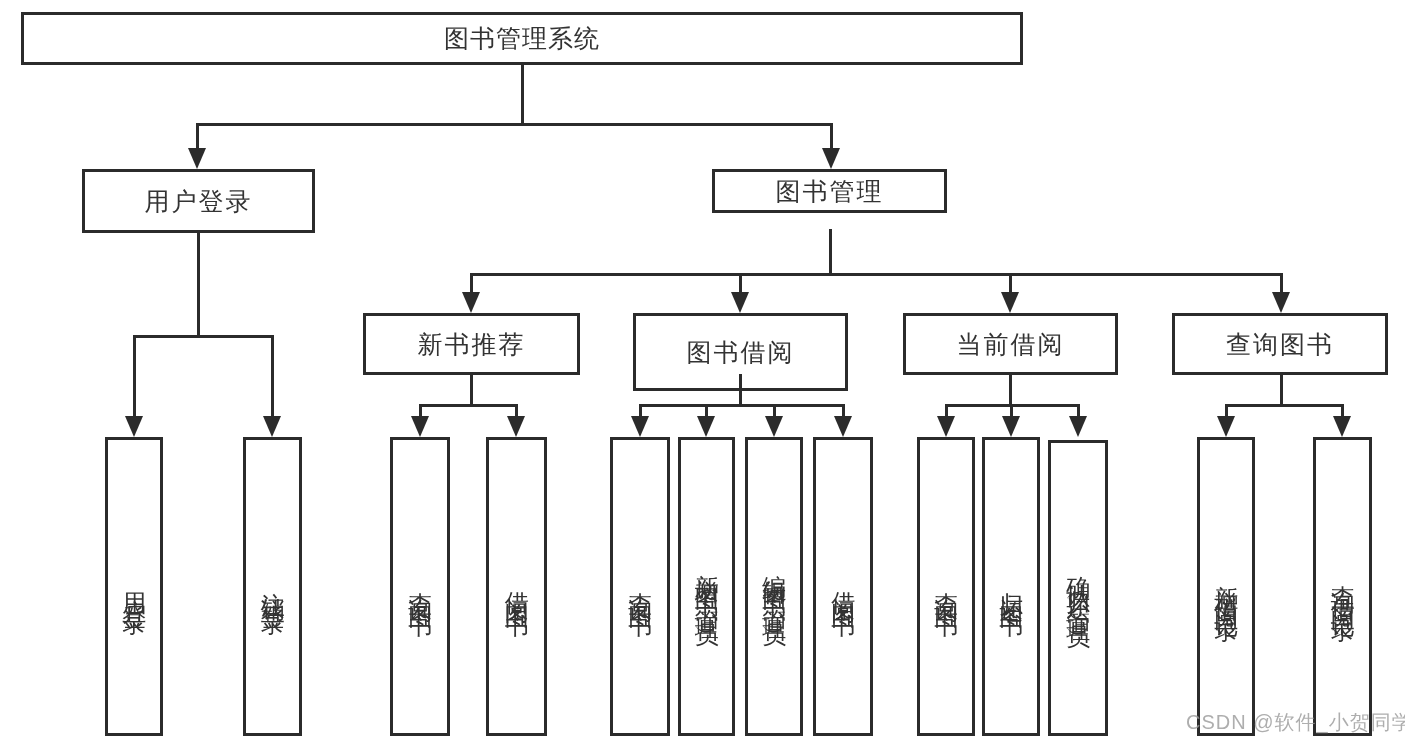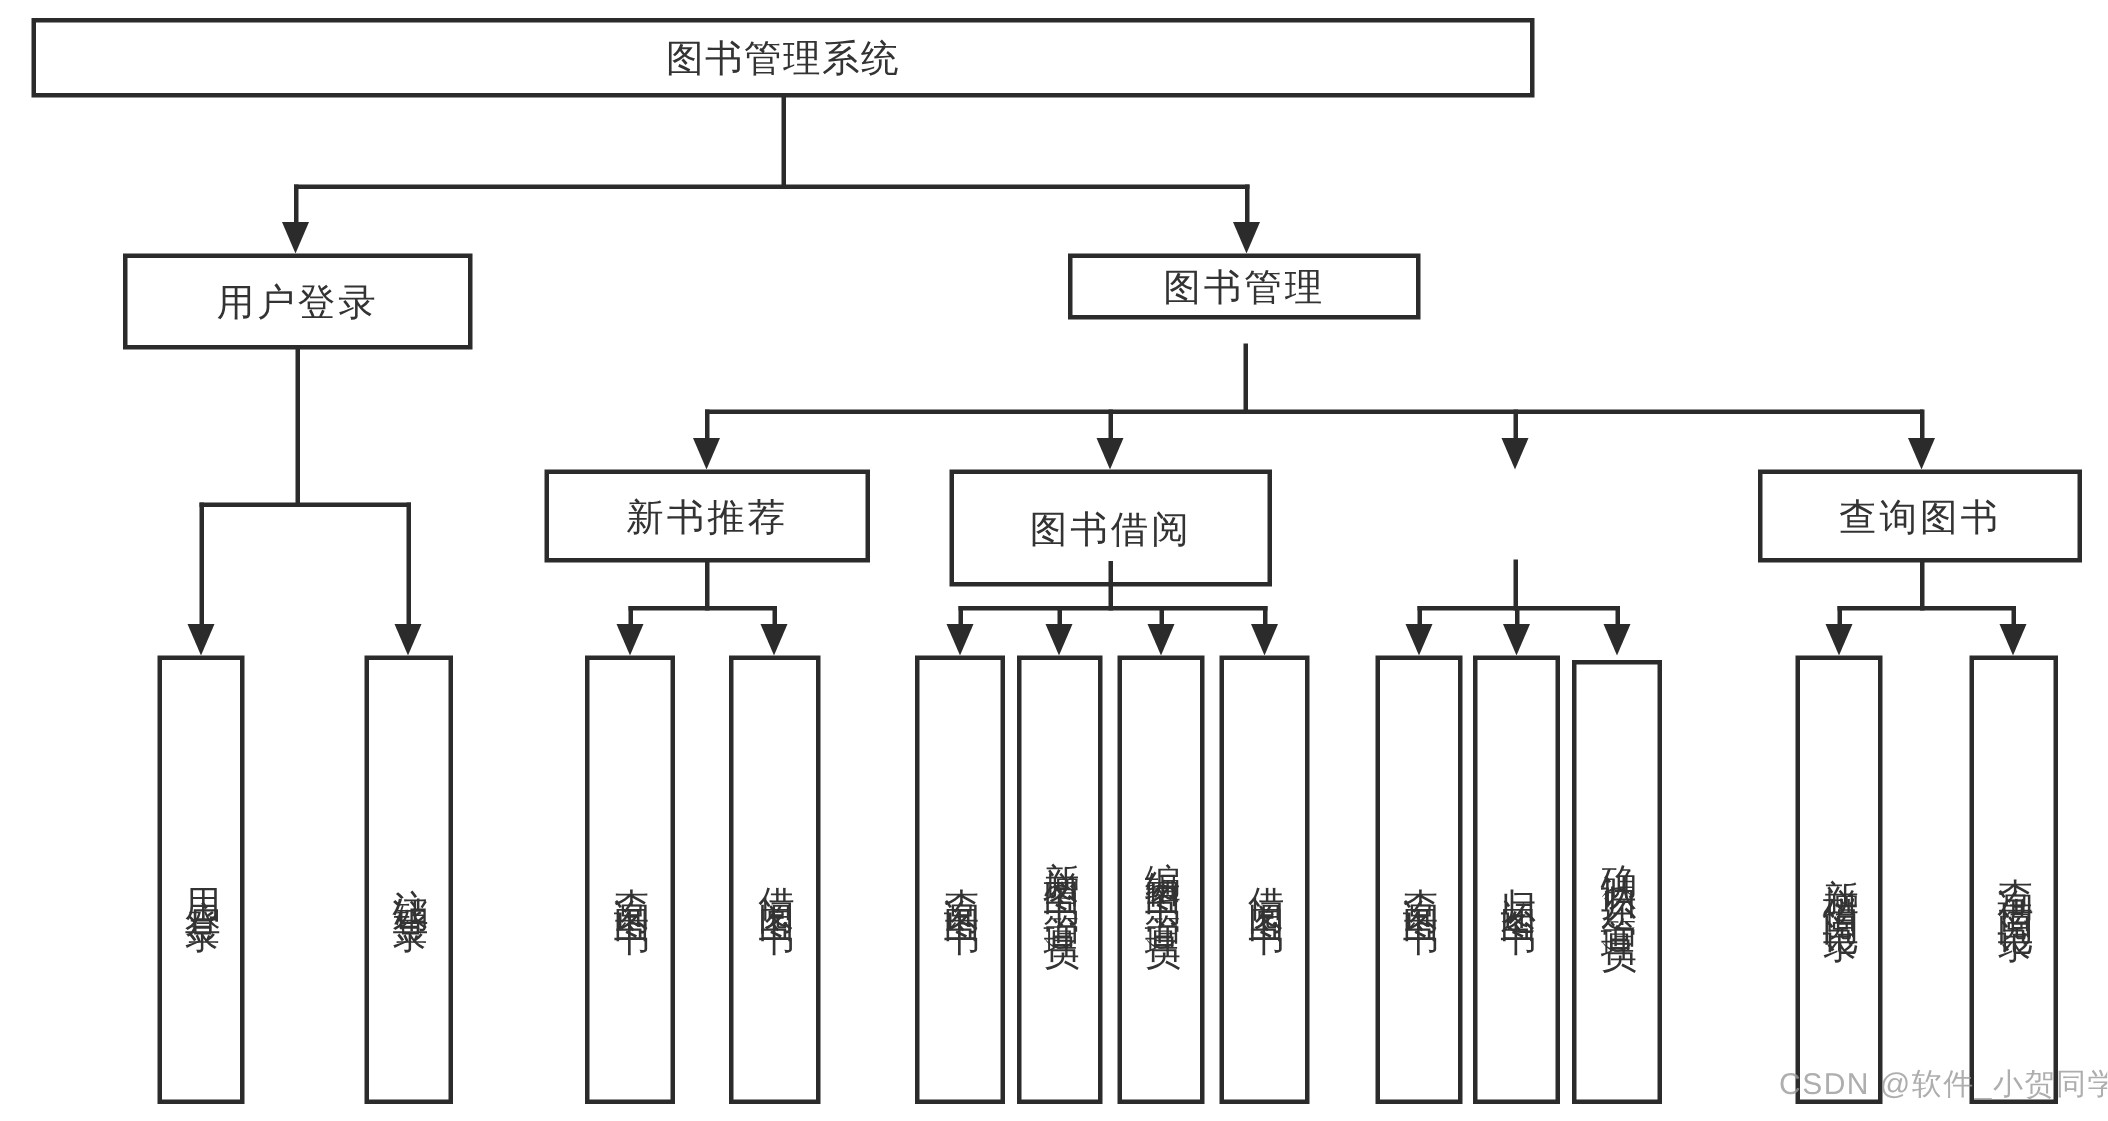--- a/index.html
+++ b/index.html
@@ -70,20 +70,23 @@
   <div class="vl" style="left:1009px; top:273px; height:22px;"></div>
   <div class="ar" style="left:1001px; top:292px;"></div>
   <div class="vl" style="left:1280px; top:273px; height:22px;"></div>
   <div class="ar" style="left:1272px; top:292px;"></div>
 
   <div class="box bh" style="left:363px; top:313px; width:217px; height:62px;">
     <span>新书推荐</span>
   </div>
   <div class="box bh" style="left:633px; top:313px; width:215px; height:78px;">
     <span>图书借阅</span>
+  </div>
+  <div class="box bh" style="left:903px; top:313px; width:215px; height:62px;">
+    <span>当前借阅</span>
   </div>
   <div class="box bh" style="left:1172px; top:313px; width:216px; height:62px;">
     <span>查询图书</span>
   </div>
 
   <div class="vl" style="left:470px; top:374px; height:33px;"></div>
   <div class="hl" style="left:419px; top:404px; width:99px;"></div>
   <div class="vl" style="left:419px; top:404px; height:14px;"></div>
   <div class="ar" style="left:411px; top:416px;"></div>
   <div class="vl" style="left:515px; top:404px; height:14px;"></div>

